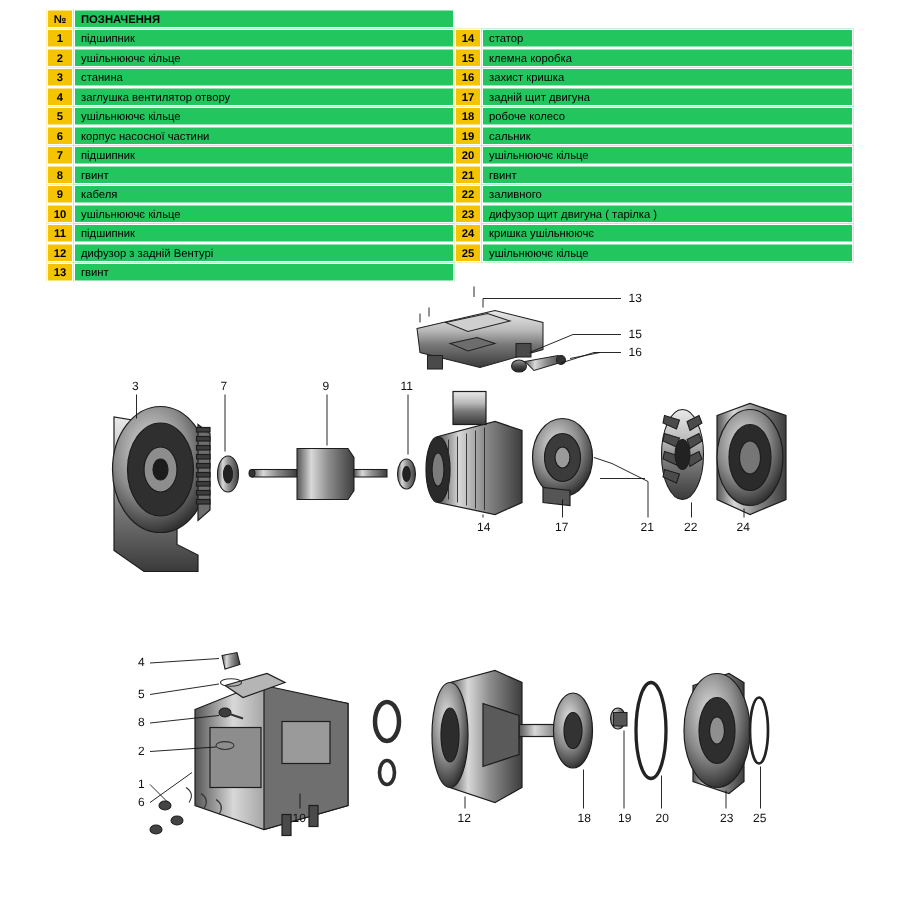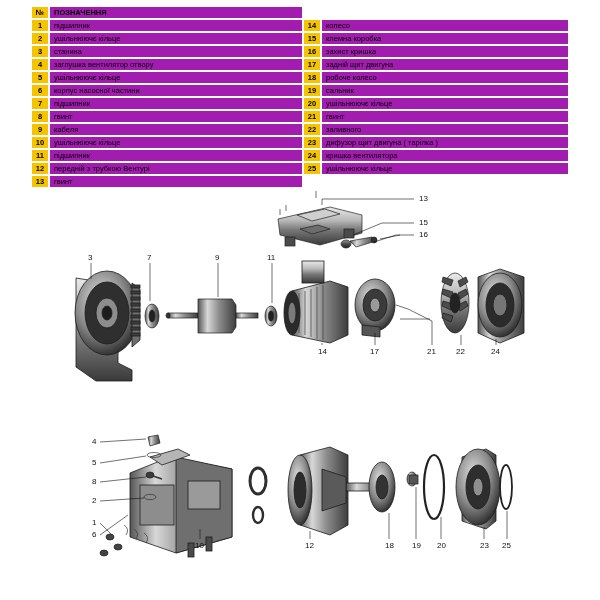--- a/index.html
+++ b/index.html
@@ -26,21 +26,21 @@
   .num{
     width:18px;min-width:18px;
     background:#f5c400;
     border:0.5px solid #ffffff;
     box-sizing:border-box;
     display:flex;align-items:center;justify-content:center;
     font-size:7.5px;font-weight:bold;color:#000;
   }
   .desc{
     flex:1;
-    background:#a21caf;
+    background:#22c55e;
     border:0.5px solid #ffffff;
     box-sizing:border-box;
     display:flex;align-items:center;
     padding-left:4px;
     font-size:7.5px;color:#000;
   }
   .hdr-row .num,.hdr-row .desc{font-weight:bold;}
   .row.blank .num,.row.blank .desc{background:#ffffff;border-color:#ffffff;}
   
   .drawing{
@@ -105,36 +105,36 @@
       <div class="row">
           <div class="num">10</div>
           <div class="desc">ушільнюючє кільце</div>
         </div>
       <div class="row">
           <div class="num">11</div>
           <div class="desc">підшипник</div>
         </div>
       <div class="row">
           <div class="num">12</div>
-          <div class="desc">передній з трубкою Вентурі</div>
+          <div class="desc">дифузор з задній Вентурі</div>
         </div>
       <div class="row">
           <div class="num">13</div>
           <div class="desc">гвинт</div>
         </div>
     </div>
 
     <div class="legend-col right">
       <div class="row blank">
           <div class="num"></div>
           <div class="desc"></div>
         </div>
       <div class="row">
           <div class="num">14</div>
-          <div class="desc">колесо</div>
+          <div class="desc">статор</div>
         </div>
       <div class="row">
           <div class="num">15</div>
           <div class="desc">клемна коробка</div>
         </div>
       <div class="row">
           <div class="num">16</div>
           <div class="desc">захист кришка</div>
         </div>
       <div class="row">
@@ -160,21 +160,21 @@
       <div class="row">
           <div class="num">22</div>
           <div class="desc">заливного</div>
         </div>
       <div class="row">
           <div class="num">23</div>
           <div class="desc">дифузор щит двигуна ( тарілка )</div>
         </div>
       <div class="row">
           <div class="num">24</div>
-          <div class="desc">кришка вентилятора</div>
+          <div class="desc">кришка ушільнюючє</div>
         </div>
       <div class="row">
           <div class="num">25</div>
           <div class="desc">ушільнюючє кільце</div>
         </div>
     </div>
   </div>
 </div>
 
 <div class="drawing">

